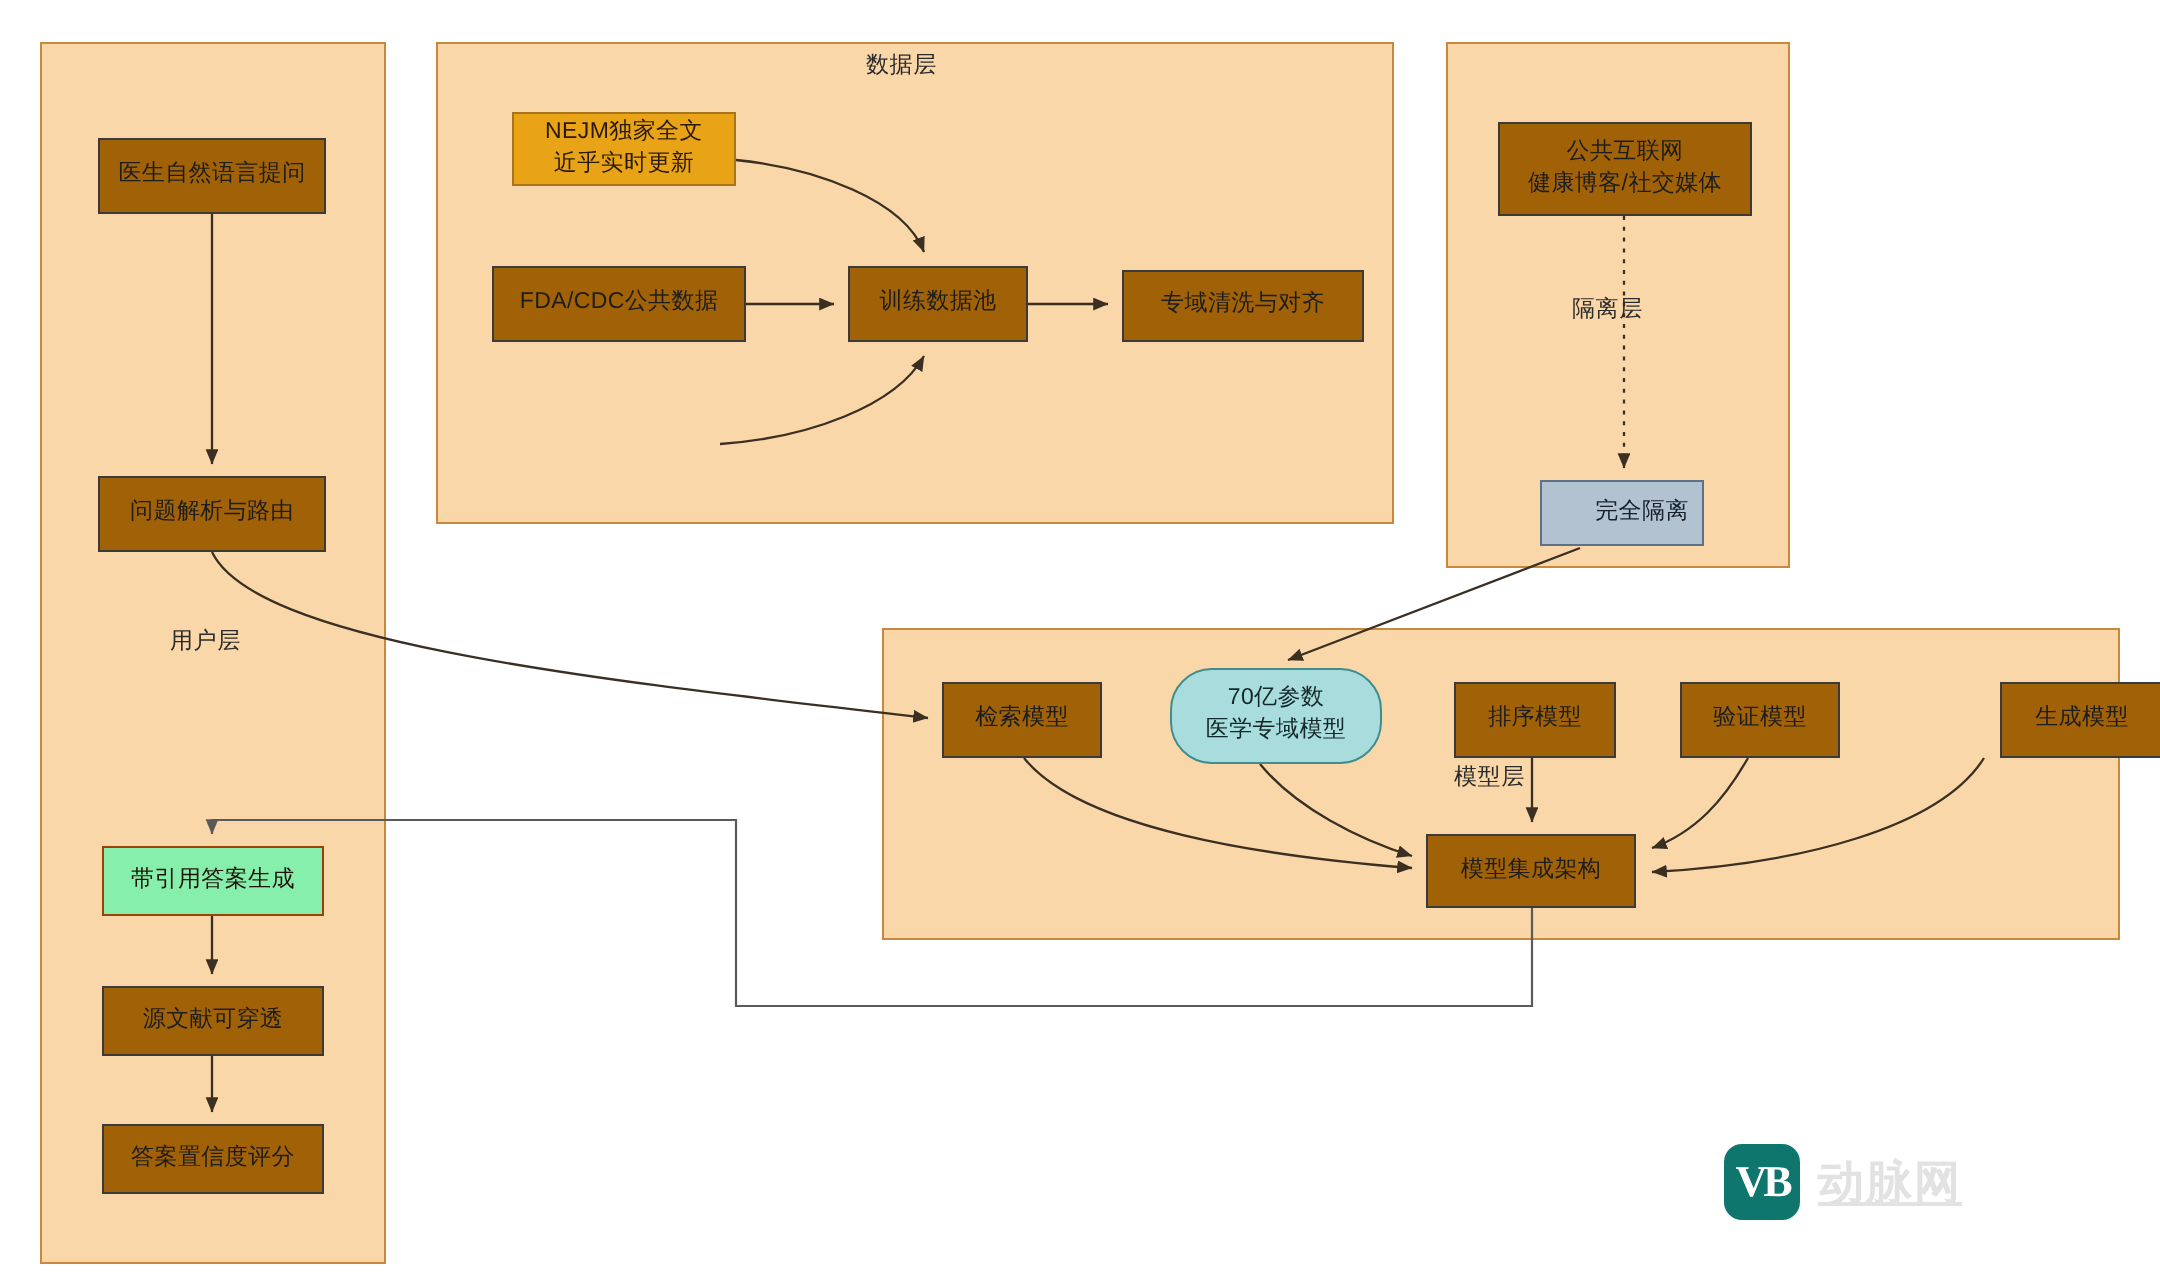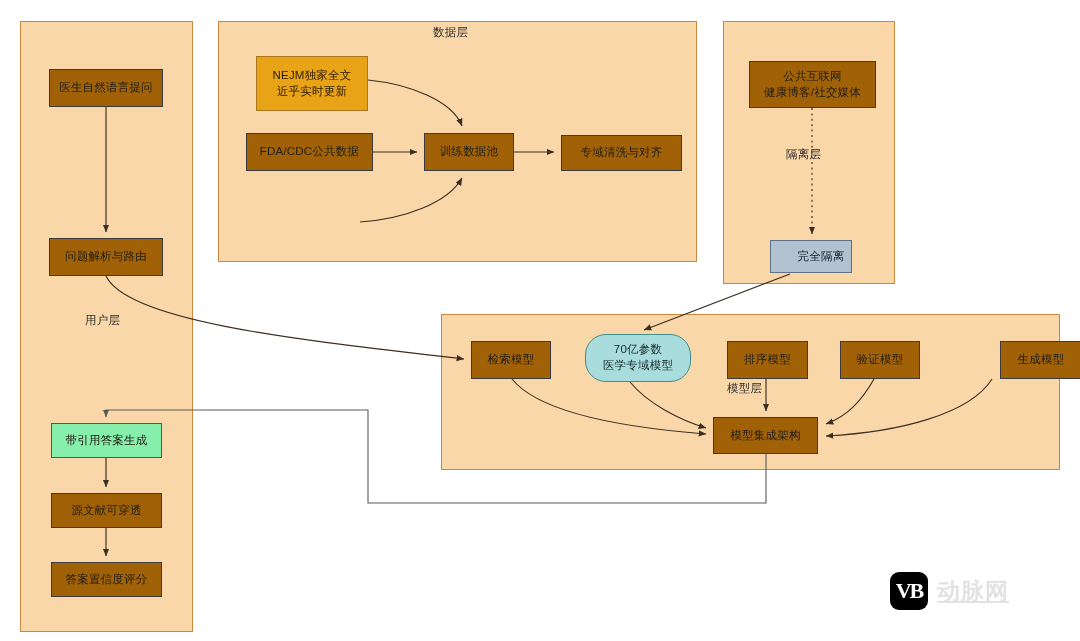--- a/index.html
+++ b/index.html
@@ -81,30 +81,29 @@
     display: flex;
     align-items: center;
     gap: 9px;
     opacity: 1;
     user-select: none;
   }
   .wm-logo {
     width: 38px;
     height: 38px;
     border-radius: 9px;
-    background: #000000;
+    background: #0f766e;
     display: flex;
     align-items: center;
     justify-content: center;
     font-size: 22px;
     font-weight: bold;
     color: #FFFFFF;
     letter-spacing: -2px;
     font-family: "Liberation Serif", serif;
-    margin-left: 28px;
   }
   .wm-text {
     font-size: 23px;
     font-weight: bold;
     color: #E2E2E2;
     letter-spacing: 1px;
     text-decoration: underline;
   }
 </style>
 </head>
@@ -168,21 +167,21 @@
   <div class="container-label" style="left:433px;top:25px;">数据层</div>
   <div class="container-label" style="left:786px;top:147px;">隔离层</div>
   <div class="container-label" style="left:727px;top:381px;">模型层</div>
 
   <div class="node" style="left:49px;top:69px;width:114px;height:38px;">医生自然语言提问</div>
   <div class="node" style="left:49px;top:238px;width:114px;height:38px;">问题解析与路由</div>
   <div class="node orange" style="left:51px;top:423px;width:111px;height:35px;">带引用答案生成</div>
   <div class="node" style="left:51px;top:493px;width:111px;height:35px;">源文献可穿透</div>
   <div class="node" style="left:51px;top:562px;width:111px;height:35px;">答案置信度评分</div>
 
-  <div class="node amber" style="left:256px;top:56px;width:112px;height:55px;">NEJM独家全文
+  <div class="node amber" style="left:256px;top:56px;width:112px;height:37px;">NEJM独家全文
 近乎实时更新</div>
   <div class="node" style="left:246px;top:133px;width:127px;height:38px;">FDA/CDC公共数据</div>
   <div class="node" style="left:424px;top:133px;width:90px;height:38px;text-align:center;">训练数据池</div>
   <div class="node" style="left:561px;top:135px;width:121px;height:36px;">专域清洗与对齐</div>
 
   <div class="node" style="left:749px;top:61px;width:127px;height:47px;">公共互联网
 健康博客/社交媒体</div>
   <div class="node bluegray" style="left:770px;top:240px;width:82px;height:33px;">完全隔离</div>
 
   <div class="node" style="left:471px;top:341px;width:80px;height:38px;">检索模型</div>

